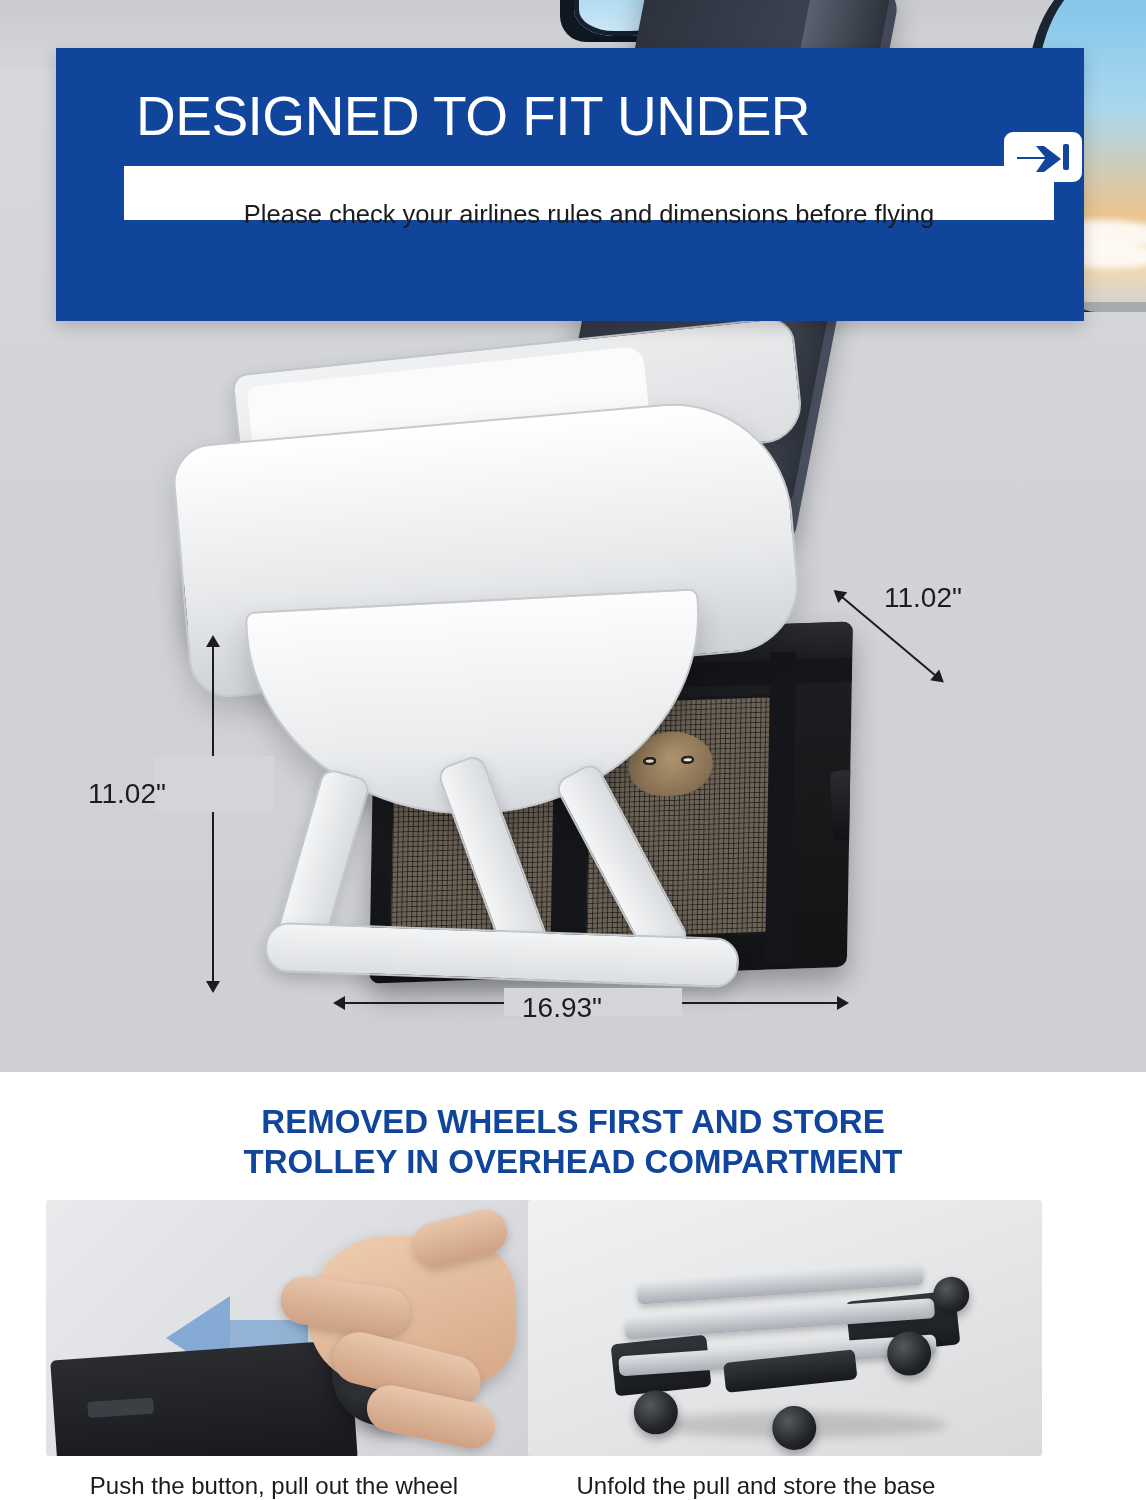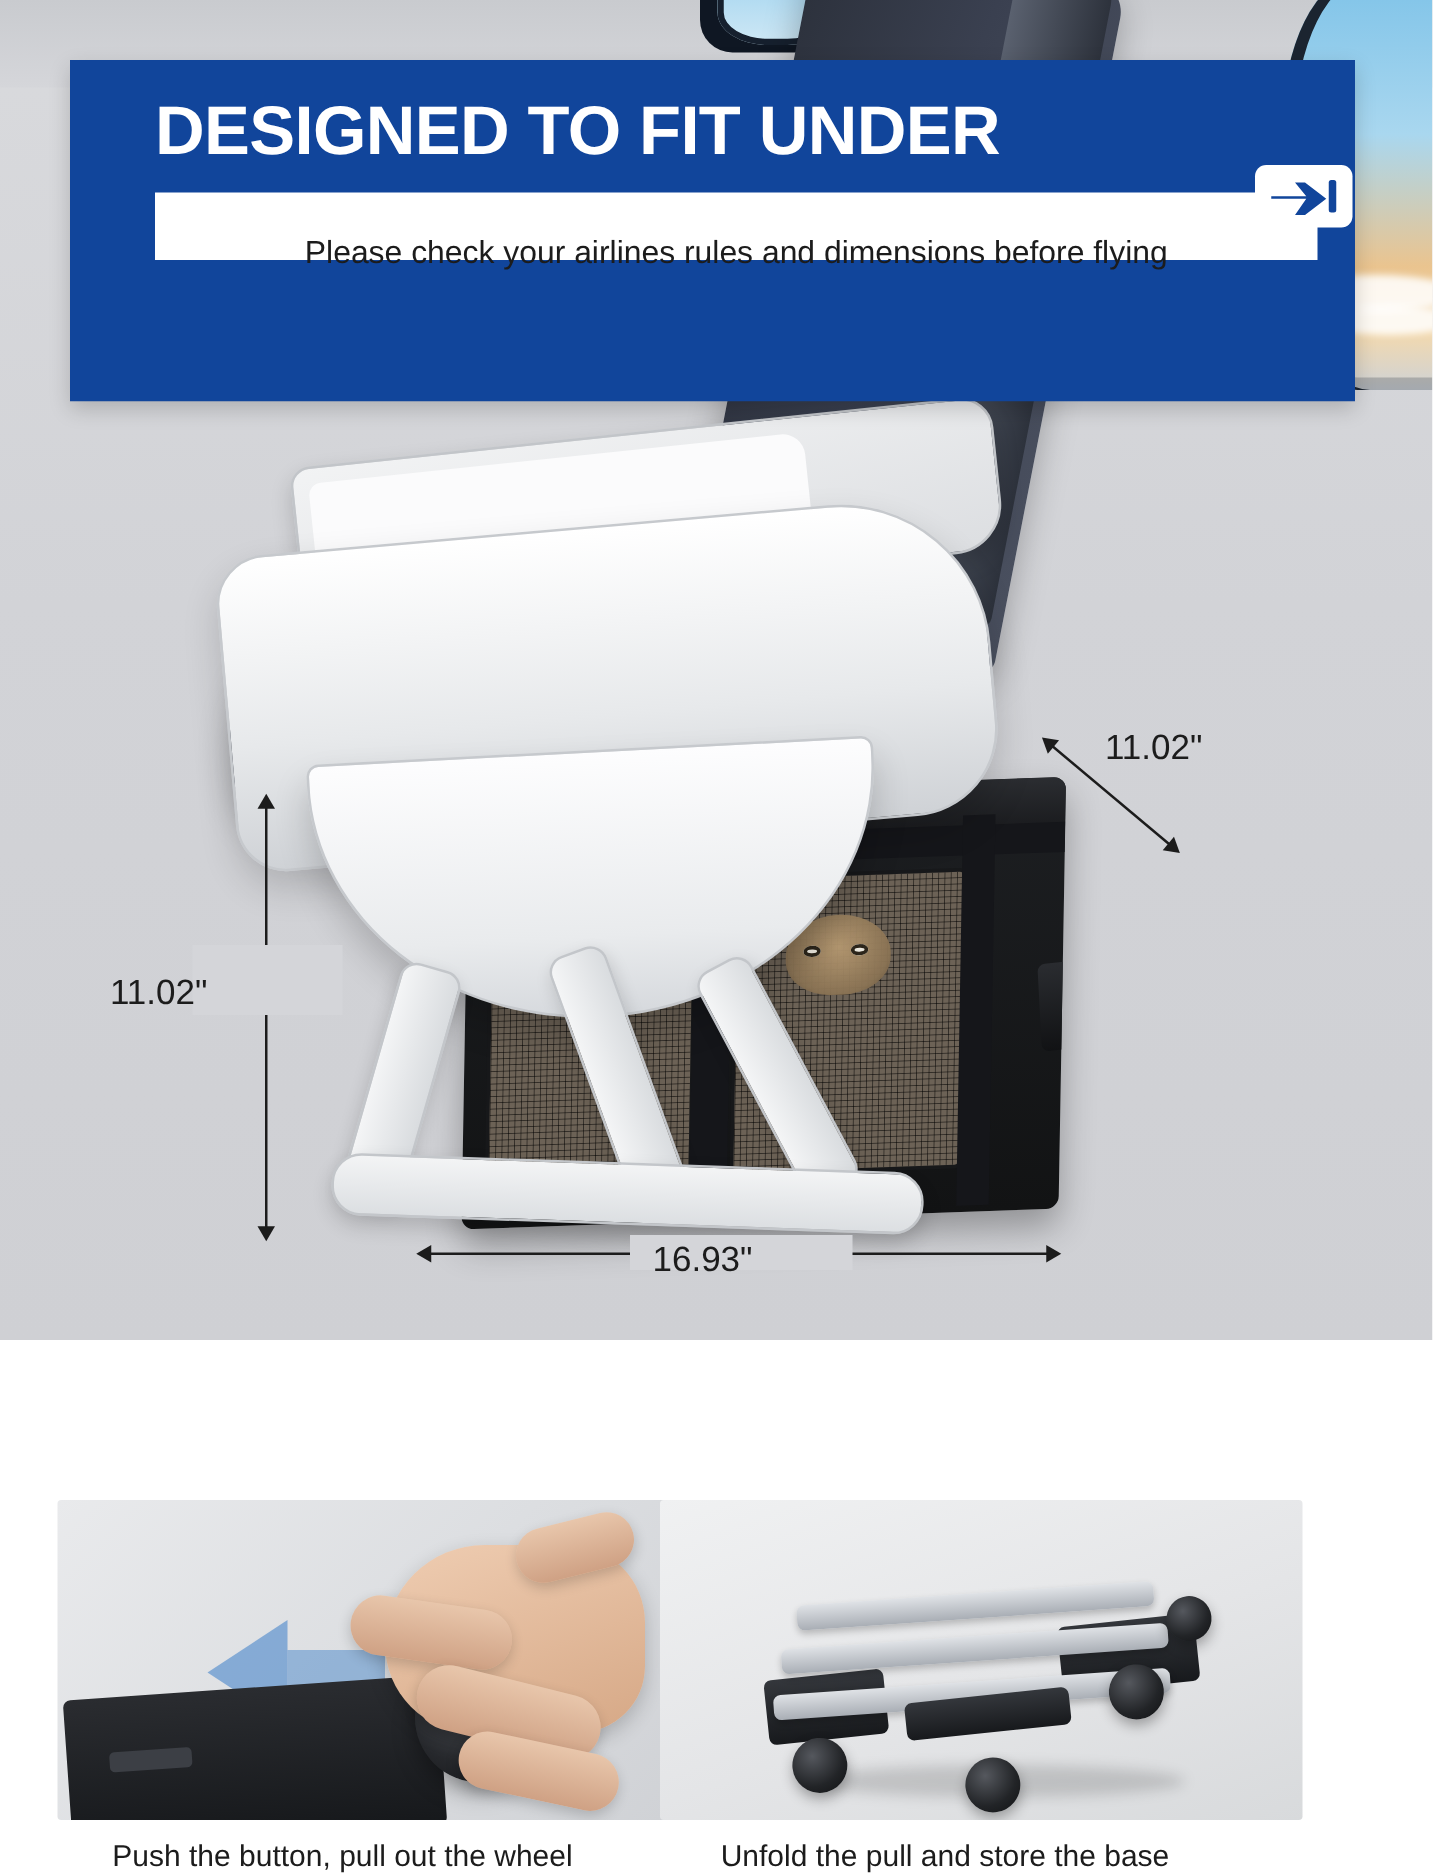--- a/index.html
+++ b/index.html
@@ -260,25 +260,25 @@
     left: 56px;
     top: 48px;
     width: 1028px;
     height: 273px;
     background: #11459b;
     box-shadow: 0 6px 16px rgba(0,0,0,.18);
     box-sizing: border-box;
     padding: 26px 30px 22px 68px;
   }
   .banner h1 {
-    margin: 0;
+    margin: 12px;
     color: #ffffff;
     font-size: 55px;
     line-height: 1.12;
-    font-weight: 700;
+    font-weight: 400;
     letter-spacing: -0.5px;
     text-transform: uppercase;
   }
   .banner h1 .line { display: block; white-space: nowrap; }
   .plane-badge {
     display: inline-block;
     vertical-align: 6px;
     margin-left: 16px;
     width: 78px;
     height: 50px;
@@ -621,20 +621,24 @@
           <rect x="48" y="4" width="6" height="26" rx="2" fill="#11459B"></rect>
         </svg>
       </span>
       <div class="subbox">
         <span>Please check your airlines rules and dimensions before flying</span>
       </div>
     </div>
   </div>
 
   <div class="bottom">
+    <h2>
+      <span class="line">REMOVED WHEELS FIRST AND STORE</span>
+      <span class="line">TROLLEY IN OVERHEAD COMPARTMENT</span>
+    </h2>
 
     <div class="cards">
 
       <div class="card">
         <div class="thumb thumb-a">
           <div class="blue-arrow"></div>
           <div class="black-block">
             <div class="slot"></div>
           </div>
           <div class="wheel"></div>

